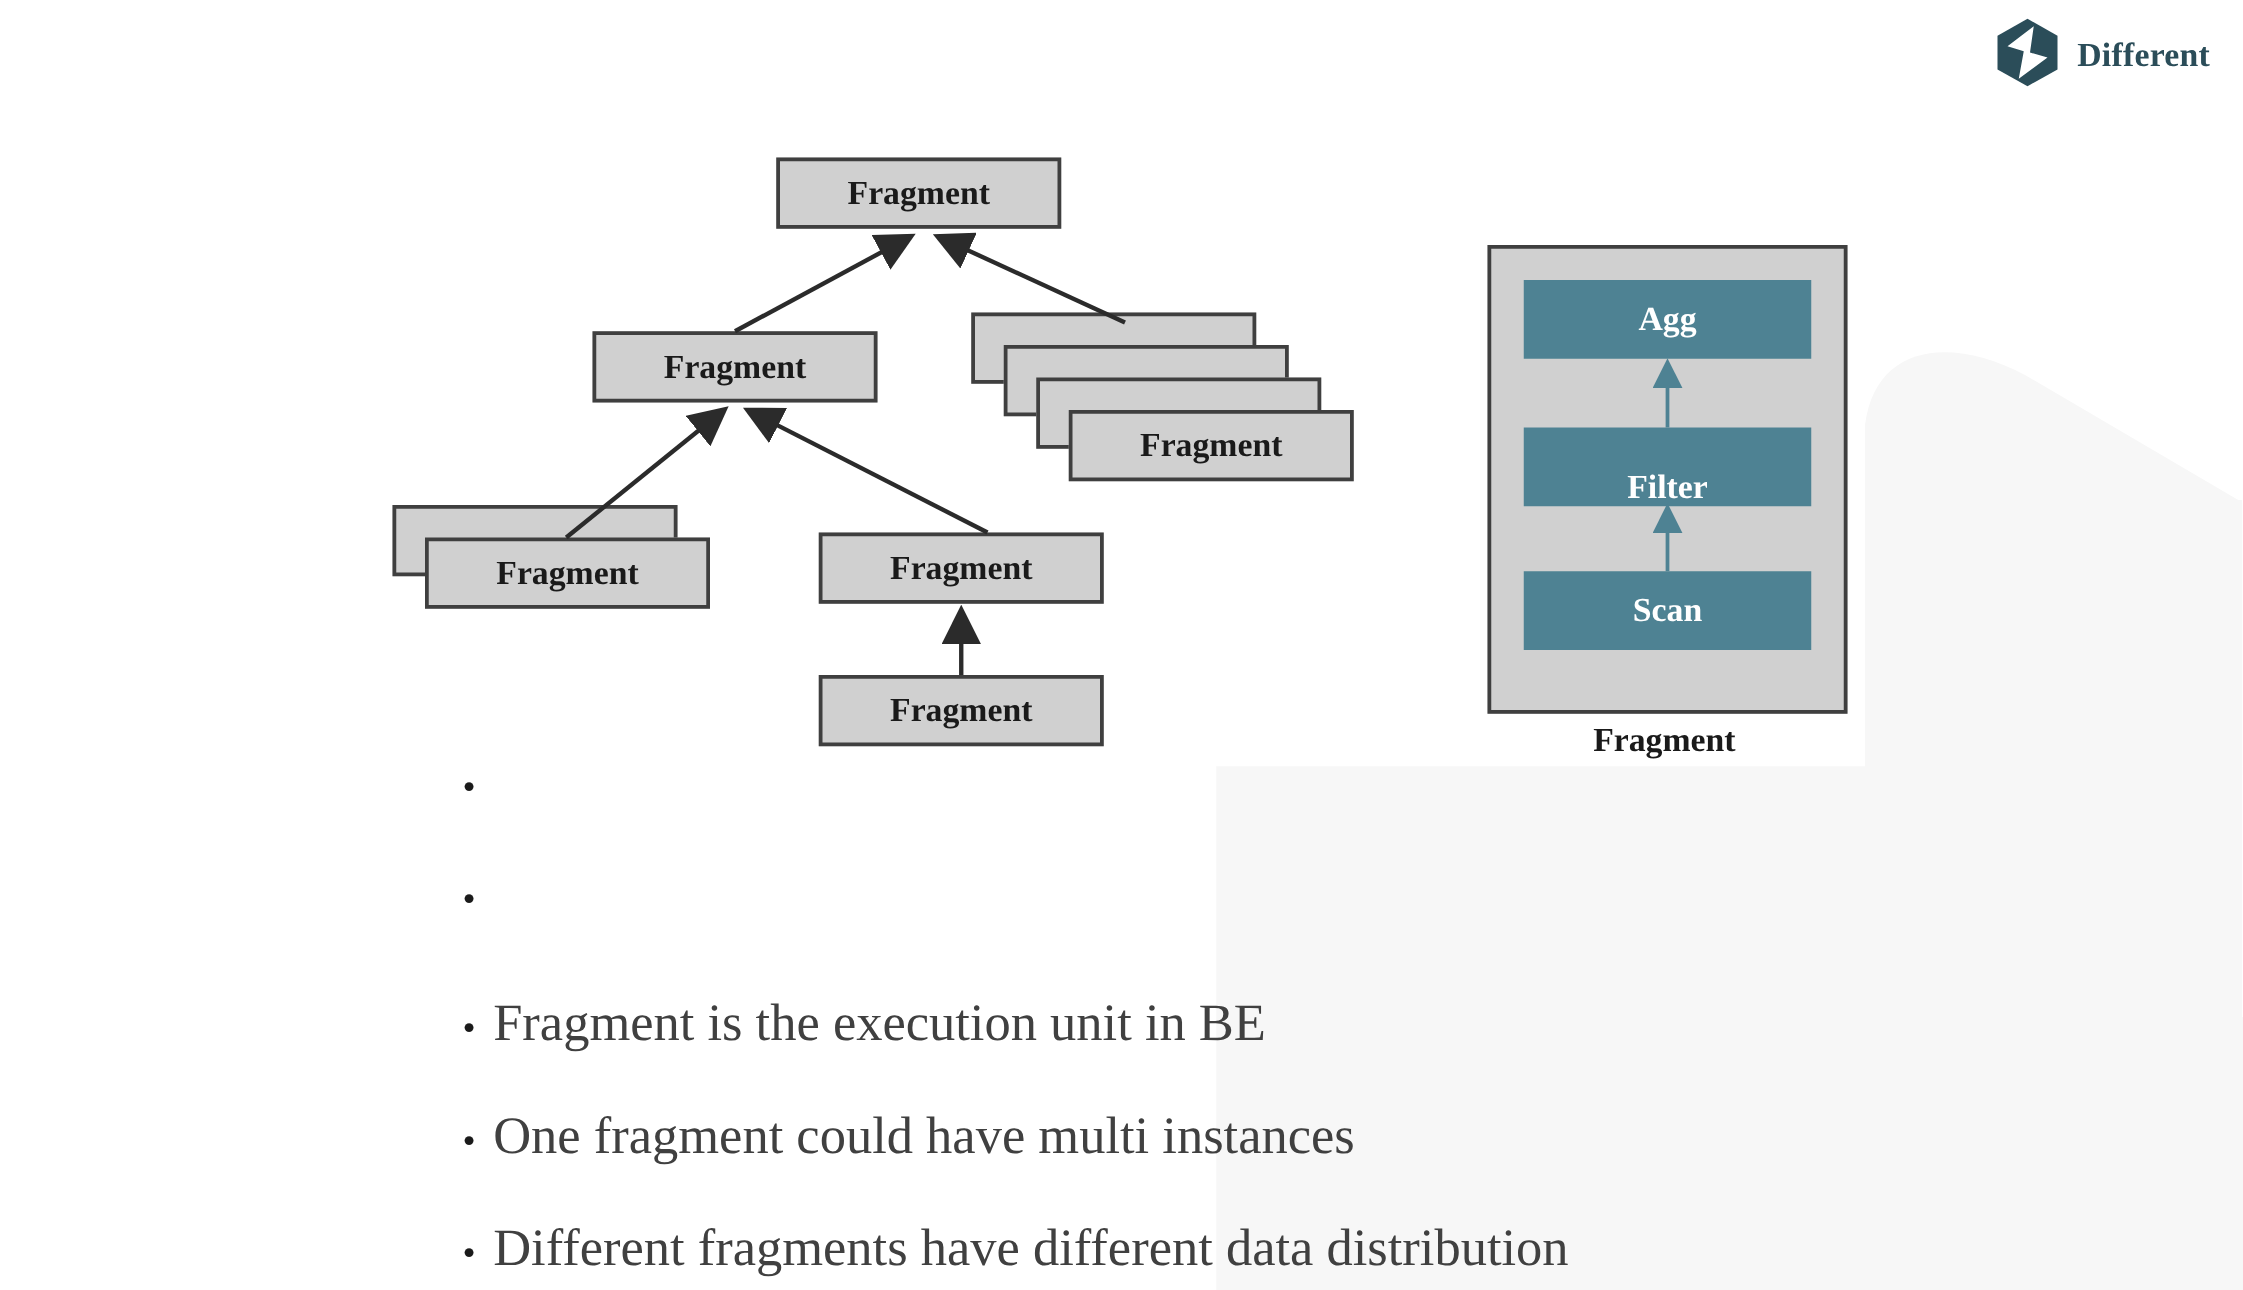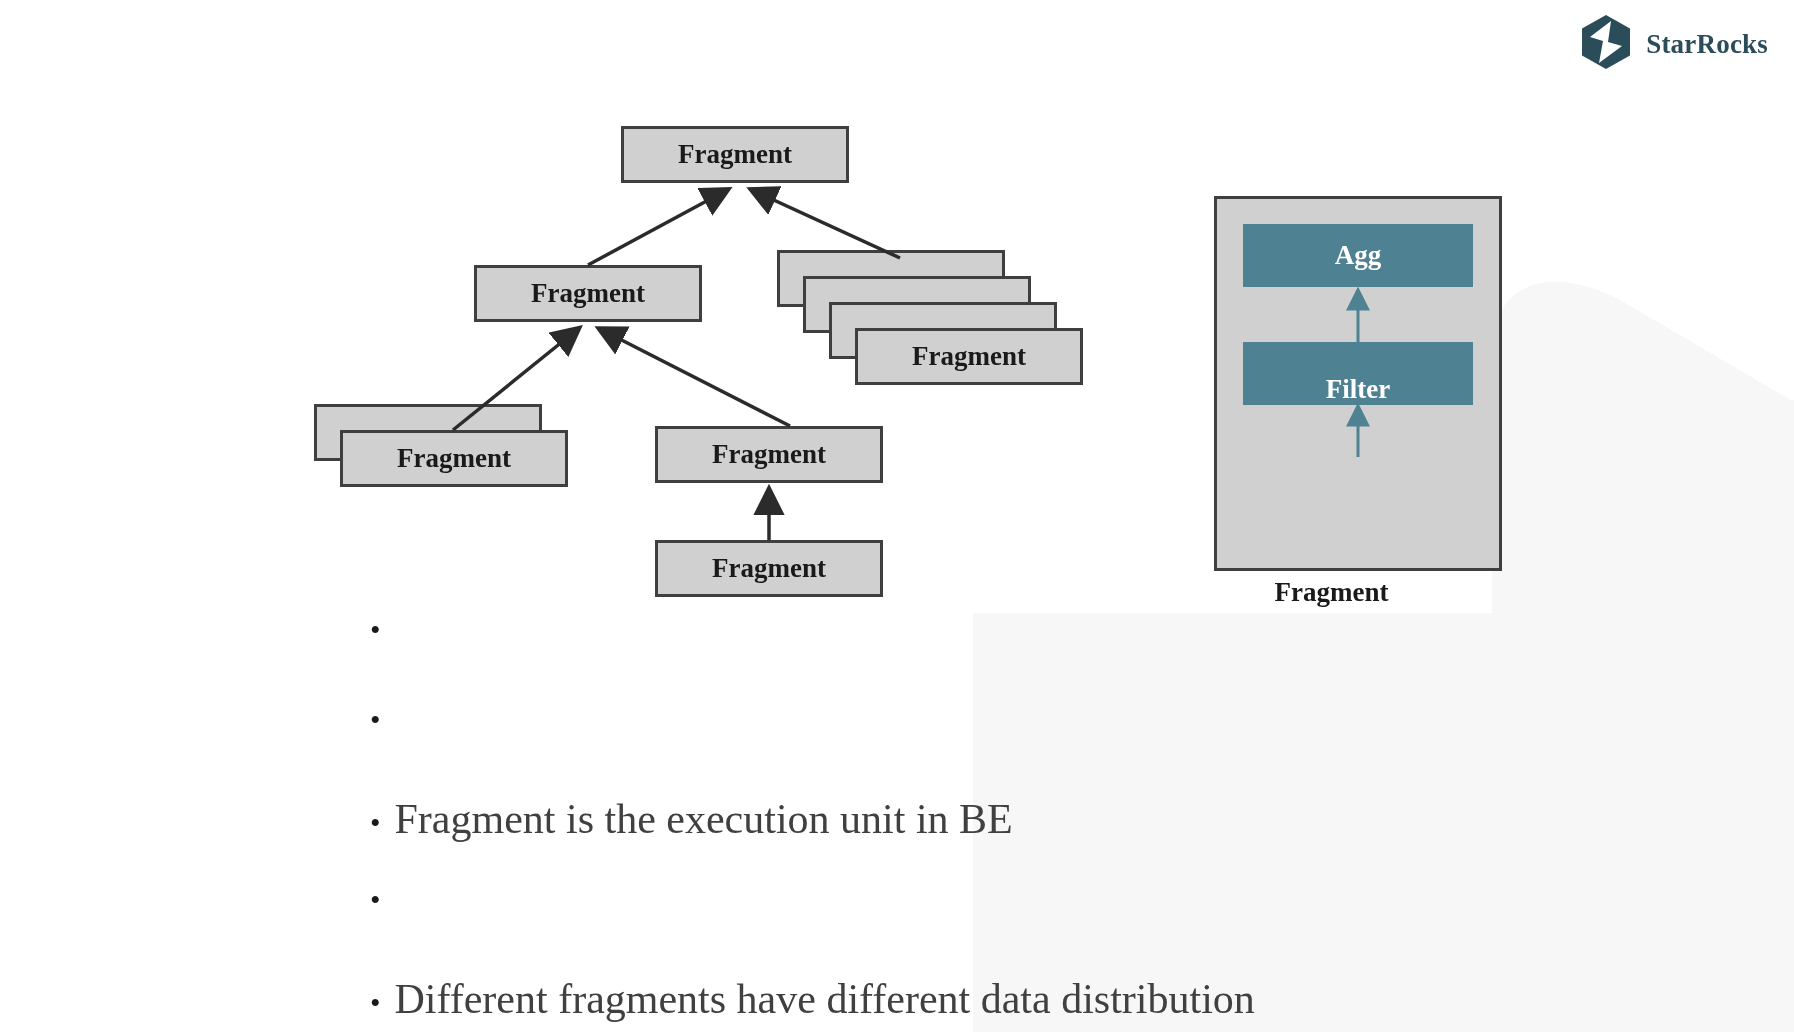--- a/index.html
+++ b/index.html
@@ -85,21 +85,20 @@
   #operator-panel {
     position: absolute;
     left: 1190px;
     top: 196px;
     width: 288px;
     height: 375px;
     background: #d0d0d0;
     border: 3px solid #3f3f3f;
     box-sizing: border-box;
     z-index: 3;
-    margin-left: 24px;
   }
   .op-box {
     position: absolute;
     left: 26px;
     width: 230px;
     height: 63px;
     background: #4e8293;
     display: flex;
     align-items: center;
     justify-content: center;
@@ -165,21 +164,21 @@
   </div>
 
 
   <div id="brand">
     <span>
       <svg width="52" height="56" viewBox="0 0 52 56">
         <path d="M26 1 L50 14.5 L50 41.5 L26 55 L2 41.5 L2 14.5 Z" fill="#2b4d59"></path>
         <path d="M31 7 L10 23 L23 27 L19 49 L42 32 L28 28 Z" fill="#ffffff"></path>
       </svg>
     </span>
-    <span id="brand-name">StarRocks</span>
+    <span id="brand-name">Different</span>
   </div>
 
   <div id="tree-boxes">
       <div class="frag" style="left: 621px; top: 126px; width: 228px; height: 57px; z-index: 3;">
         <span>Fragment</span>
       </div>
       <div class="frag" style="left: 474px; top: 265px; width: 228px; height: 57px; z-index: 3;">
         <span>Fragment</span>
       </div>
       <div class="frag ghost3" style="left: 777px; top: 250px; width: 228px; height: 57px; z-index: 0;"></div>
@@ -215,20 +214,23 @@
     </g>
   </svg>
 
   <div id="operator-panel">
     <div class="op-box" id="op-agg">
       <span>Agg</span>
     </div>
     <div class="op-box" id="op-filter">
       <span>Filter</span>
     </div>
+    <div class="op-box" id="op-scan">
+      <span>Scan</span>
+    </div>
     <svg id="panel-arrows" viewBox="0 0 283 375">
       <defs>
         <marker id="ah2" markerWidth="8" markerHeight="8" refX="6.5" refY="4" orient="auto">
           <path d="M0,0 L8,4 L0,8 z" fill="#4e8293"></path>
         </marker>
       </defs>
       <g stroke="#4e8293" stroke-width="3" fill="none" marker-end="url(#ah2)">
         <line x1="141" y1="143" x2="141" y2="92"></line>
         <line x1="141" y1="258" x2="141" y2="208"></line>
       </g>
@@ -242,20 +244,21 @@
       </div>
       <div class="bullet">
         <span class="bullet-dot">•</span>
       </div>
       <div class="bullet">
         <span class="bullet-dot">•</span>
         <span>Fragment is the execution unit in BE</span>
       </div>
       <div class="bullet">
         <span class="bullet-dot">•</span>
+        <span>One fragment could have multi instances</span>
       </div>
       <div class="bullet">
         <span class="bullet-dot">•</span>
         <span>Different fragments have different data distribution</span>
       </div>
     </div>
 
 </div>
 
 </body></html>

